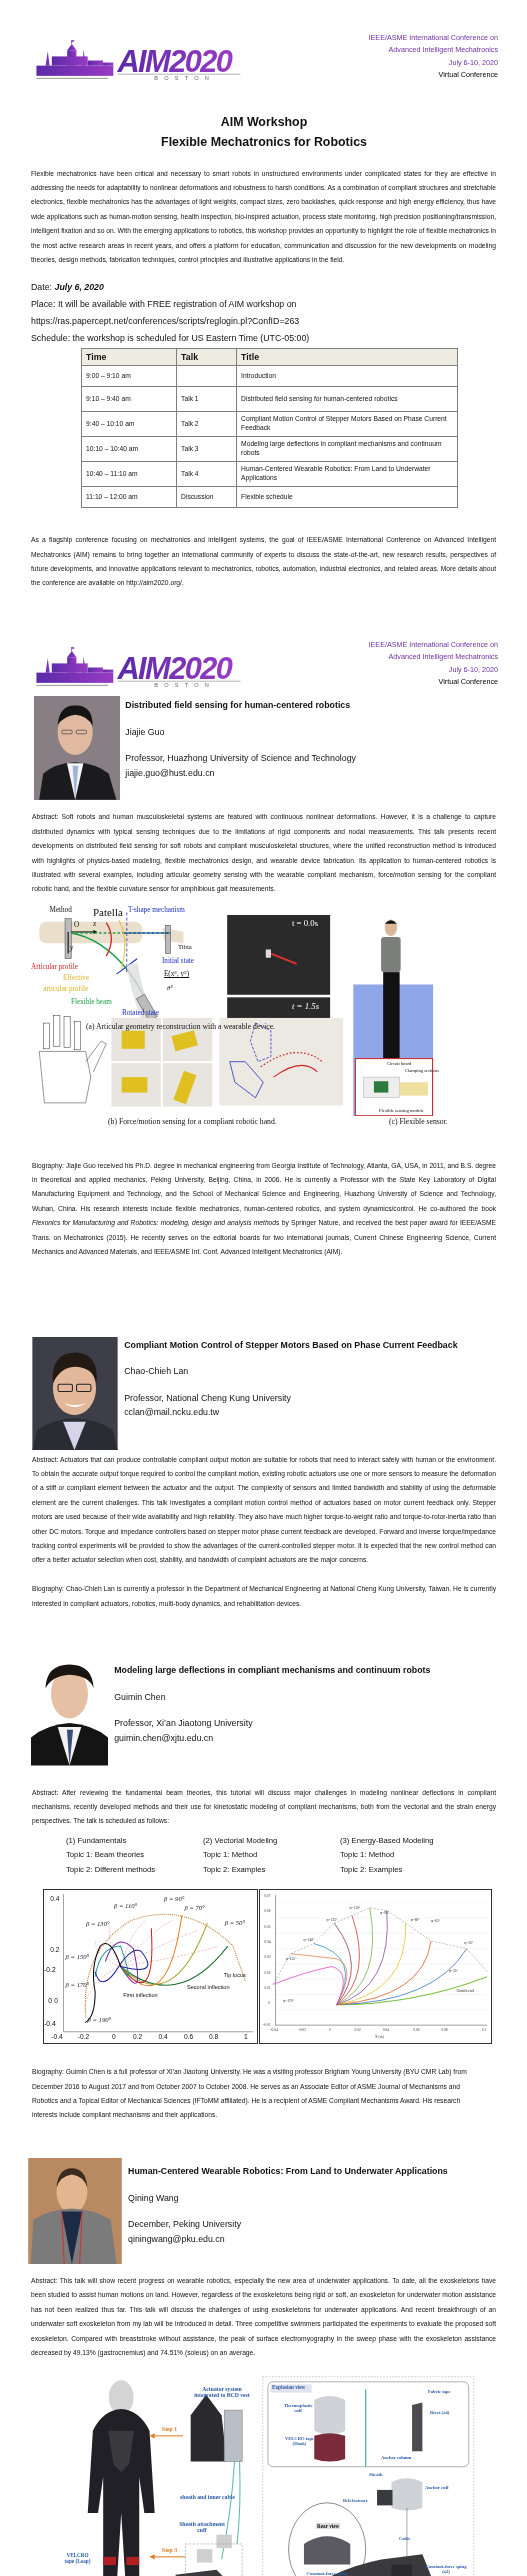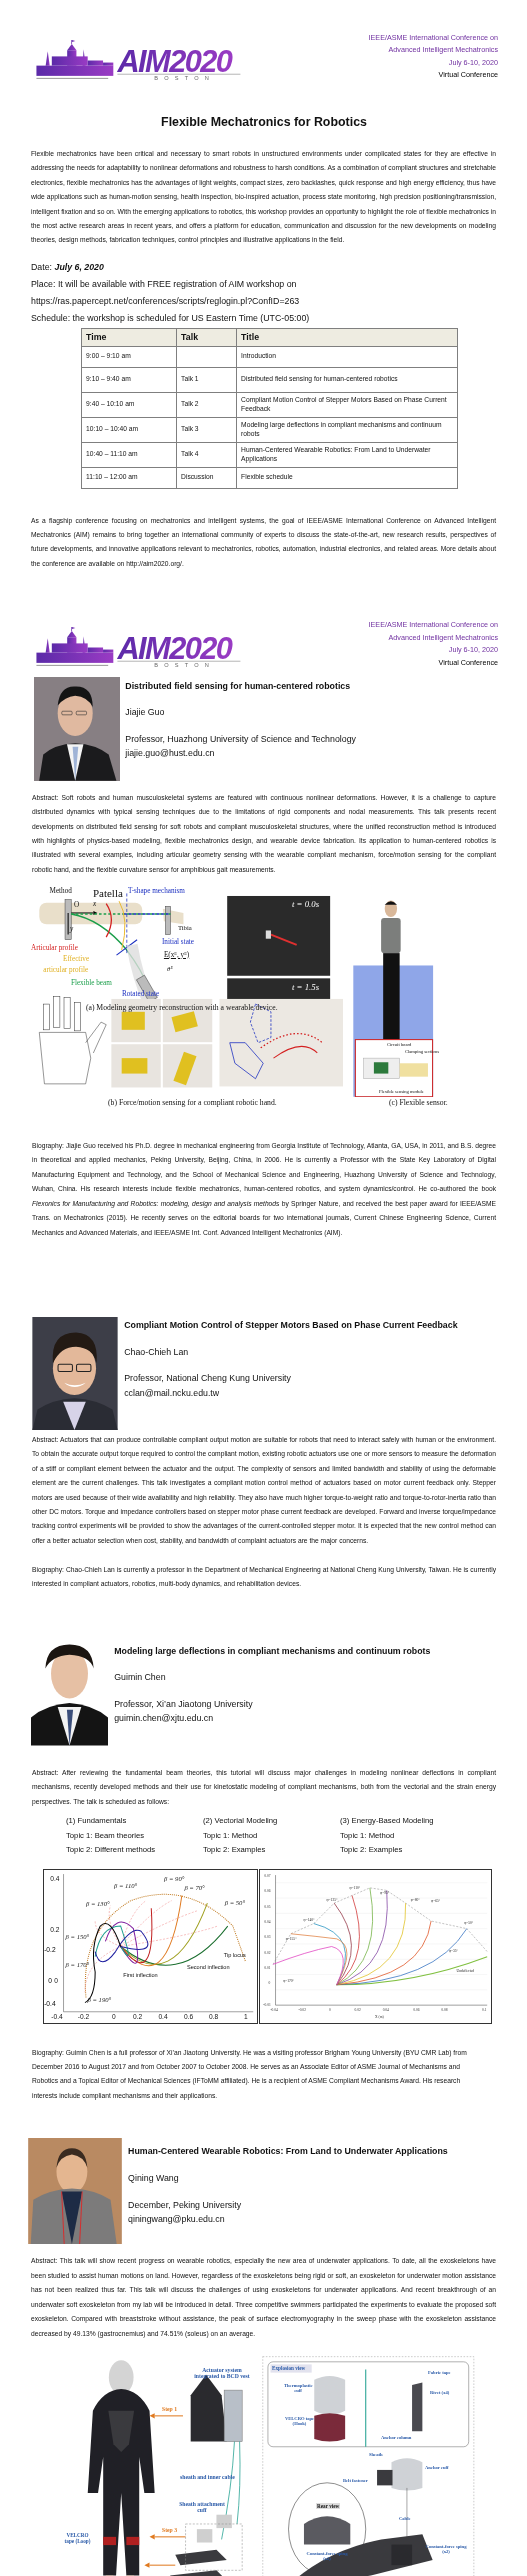--- a/index.html
+++ b/index.html
@@ -158,20 +158,21 @@
     </svg>
     <div class="conf-info">
       <div class="purple">IEEE/ASME International Conference on</div>
       <div class="purple">Advanced Intelligent Mechatronics</div>
       <div class="purple">July 6-10, 2020</div>
       <div class="black">Virtual Conference</div>
     </div>
   </div>
 
   <div class="title-block">
+    <div>AIM Workshop</div>
     <div>Flexible Mechatronics for Robotics</div>
   </div>
 
   <p class="para intro">Flexible mechatronics have been critical and necessary to smart robots in unstructured environments under complicated states for they are effective in addressing the needs for adaptability to nonlinear deformations and robustness to harsh conditions. As a combination of compliant structures and stretchable electronics, flexible mechatronics has the advantages of light weights, compact sizes, zero backlashes, quick response and high energy efficiency, thus have wide applications such as human-motion sensing, health inspection, bio-inspired actuation, process state monitoring, high precision positioning/transmission, intelligent fixation and so on. With the emerging applications to robotics, this workshop provides an opportunity to highlight the role of flexible mechatronics in the most active research areas in recent years, and offers a platform for education, communication and discussion for the new developments on modeling theories, design methods, fabrication techniques, control principles and illustrative applications in the field.</p>
 
   <div class="meta-lines">
     <div><span>Date: </span><b>July 6, 2020</b></div>
     <div>Place: It will be available with FREE registration of AIM workshop on</div>
     <div>https://ras.papercept.net/conferences/scripts/reglogin.pl?ConfID=263</div>
     <div>Schedule: the workshop is scheduled for US Eastern Time (UTC-05:00)</div>
@@ -343,23 +344,23 @@
       <span class="fig-label" style="left:41px;top:37px;font-size:7.2px;font-style:italic;">y</span>
       <span class="fig-label" style="left:149px;top:36px;font-size:6.7px;">Tibia</span>
       <span class="fig-label" style="left:133px;top:50px;font-size:7.2px;color:#1a2ec0;">Initial state</span>
       <span class="fig-label" style="left:135px;top:63px;font-size:7.2px;text-decoration:underline;">E(xᴱ, yᴱ)</span>
       <span class="fig-label" style="left:138px;top:77px;font-size:6.7px;font-style:italic;">θᴱ</span>
       <span class="fig-label" style="left:2.1px;top:56px;font-size:7.2px;color:#d42020;">Articular profile</span>
       <span class="fig-label" style="left:26px;top:67px;font-size:7.2px;color:#e0b020;padding-left:8px;">Effective</span>
       <span class="fig-label" style="left:14.4px;top:78px;font-size:7.2px;color:#e0b020;">articular profile</span>
       <span class="fig-label" style="left:42px;top:91px;font-size:7.2px;color:#1a9e4a;">Flexible beam</span>
       <span class="fig-label" style="left:93px;top:102px;font-size:7.2px;color:#1a2ec0;">Rotated state</span>
-      <span class="fig-label" style="left:263px;top:11.3px;font-size:8.8px;color:#fff;font-style:italic;">t = 0.0s</span>
+      <span class="fig-label" style="left:263px;top:11.3px;font-size:8.8px;color:#fff;">t = 0.0s</span>
       <span class="fig-label" style="left:263px;top:94px;font-size:8.8px;color:#fff;font-style:italic;">t = 1.5s</span>
-      <span class="fig-label" style="left:57px;top:115px;font-size:7.7px;">(a) Modeling geometry reconstruction with a wearable device.</span>
+      <span class="fig-label" style="left:57px;top:115px;font-size:7.7px;">(a) Articular geometry reconstruction with a wearable device.</span>
       <span class="fig-label" style="left:358px;top:154px;font-size:4.6px;">Circuit board</span>
       <span class="fig-label" style="left:376px;top:161px;font-size:4.6px;">Clamping sections</span>
       <span class="fig-label" style="left:350px;top:201px;font-size:4.6px;">Flexible sensing module</span>
     </div>
     <div style="position:relative;height:15.5px;margin-top:1px;font-family:'Liberation Serif',serif;font-size:7.7px;">
       <span style="position:absolute;left:77px;">(b) Force/motion sensing for a compliant robotic hand.</span>
       <span style="position:absolute;left:358px;">(c) Flexible sensor.</span>
     </div>
 
     <p class="para" style="margin:26px 0 0 1px;">

